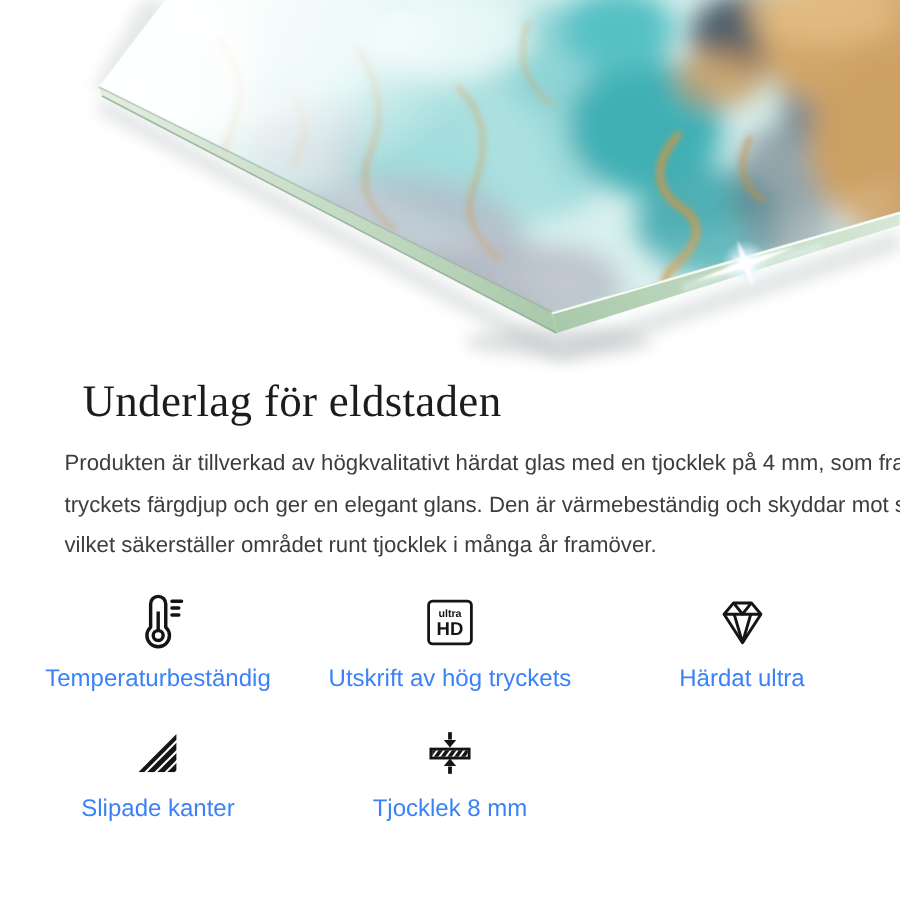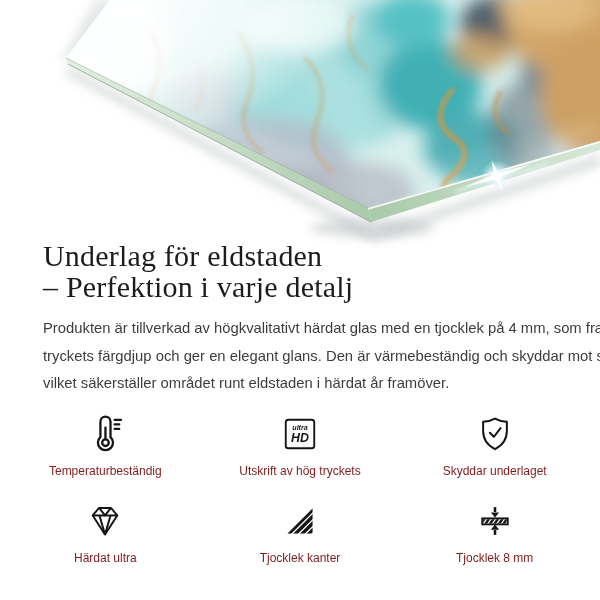--- a/index.html
+++ b/index.html
@@ -4,34 +4,34 @@
 <style>
   html,body{margin:0;padding:0;background:#ffffff;}
   .page{
     position:relative;width:600px;height:600px;background:#ffffff;overflow:hidden;
     font-family:"Liberation Sans",sans-serif;
   }
   .hero{position:relative;width:600px;height:236px;overflow:visible;}
   .hero svg{position:absolute;top:0;left:0;display:block;}
   .content{position:relative;}
   h1{
-    margin:0;padding:4px 0 0 43px;
+    margin:12px;padding:4px 0 0 43px;
     font-family:"Liberation Serif",serif;font-weight:400;
     font-size:30px;line-height:31px;color:#1c1c1c;letter-spacing:.2px;
   }
   h1 span{display:block;}
   .paragraph{margin:13px 0 0 43px;font-size:14.8px;line-height:27.5px;color:#3d3d3d;}
   .paragraph div{white-space:nowrap;}
   .features{
     display:grid;grid-template-columns:repeat(3,1fr);
     row-gap:20px;margin-top:14px;padding:0 8px;
   }
   .feature{display:flex;flex-direction:column;align-items:center;}
-  .icon-box{height:44px;display:flex;align-items:center;justify-content:flex-start;font-style:italic;}
-  .feature-label{margin-top:8px;font-size:12px;line-height:15px;color:#7f1d1d;text-align:right;}
+  .icon-box{height:44px;display:flex;align-items:center;justify-content:flex-start;}
+  .feature-label{margin-top:8px;font-size:16px;line-height:15px;color:#3b82f6;text-align:right;}
   .ic{stroke:#151515;fill:none;stroke-width:2.5;}
   .ic-fill{fill:#151515;stroke:none;}
   .badge-small{font-family:"Liberation Sans",sans-serif;font-weight:bold;font-size:9.5px;fill:#151515;}
   .badge-big{font-family:"Liberation Sans",sans-serif;font-weight:bold;font-size:16.5px;fill:#151515;}
 </style>
 </head>
 <body>
 
 <div class="page">
 
@@ -140,26 +140,25 @@
           </g>
         </g>
         <circle r="2.2" fill="#ffffff"></circle>
       </g>
     </svg>
   </div>
 
   <div class="content">
     <h1>
       <span>Underlag för eldstaden</span>
-      <span>– Perfektion i varje detalj</span>
     </h1>
     <div class="paragraph">
       <div>Produkten är tillverkad av högkvalitativt härdat glas med en tjocklek på 4 mm, som framhäver</div>
       <div>tryckets färgdjup och ger en elegant glans. Den är värmebeständig och skyddar mot skador,</div>
-      <div>vilket säkerställer området runt eldstaden i härdat år framöver.</div>
+      <div>vilket säkerställer området runt tjocklek i många år framöver.</div>
     </div>
 
     <div class="features">
 
       <div class="feature">
         <div class="icon-box">
           <svg width="44" height="44" viewBox="0 0 48 48">
             <path class="ic" d="M19,10.5 A5.5,5.5 0 0 1 30,10.5 L30,27.4 A8.2,8.2 0 1 1 19,27.4 Z" stroke-linejoin="round"></path>
             <circle class="ic" cx="24.5" cy="33.5" r="3.6"></circle>
             <path class="ic" d="M24.5,16 L24.5,29.9" stroke-width="2.2"></path>
@@ -173,29 +172,20 @@
         <div class="icon-box">
           <svg width="36" height="36" viewBox="0 0 48 48">
             <rect class="ic" x="5" y="5" width="38" height="38" rx="3.5" stroke-width="2.8"></rect>
             <text class="badge-small" x="24" y="19" text-anchor="middle">ultra</text>
             <text class="badge-big" x="24" y="35" text-anchor="middle">HD</text>
           </svg>
         </div>
         <div class="feature-label">Utskrift av hög tryckets</div>
       </div>
 
-      <div class="feature">
-        <div class="icon-box">
-          <svg width="38" height="38" viewBox="0 0 48 48">
-            <path class="ic" d="M24,4.5 C28.5,7 33.5,8.3 39,8.6 L39,20 C39,30.8 33.2,38.6 24,43.2 C14.8,38.6 9,30.8 9,20 L9,8.6 C14.5,8.3 19.5,7 24,4.5 Z" stroke-width="2.6" stroke-linejoin="round"></path>
-            <path class="ic" d="M17.5,22.5 L22.5,27.5 L31,16.5" stroke-width="2.8" stroke-linecap="round" stroke-linejoin="round"></path>
-          </svg>
-        </div>
-        <div class="feature-label">Skyddar underlaget</div>
-      </div>
 
       <div class="feature">
         <div class="icon-box">
           <svg width="38" height="38" viewBox="0 0 48 48">
             <g class="ic" stroke-width="2.3" stroke-linejoin="round">
               <path d="M8.5,17 L16.5,7.5 L31.5,7.5 L39.5,17 L24,41 Z"></path>
               <path d="M8.5,17 L39.5,17"></path>
               <path d="M16.5,7.5 L24,17 L31.5,7.5"></path>
               <path d="M17,17 L24,41 M31,17 L24,41"></path>
             </g>
@@ -214,21 +204,21 @@
             </defs>
             <g clip-path="url(#triClip)" stroke="#151515" stroke-width="4.5">
               <path d="M5,45 L53,-3"></path>
               <path d="M14,45 L62,-3"></path>
               <path d="M23,45 L71,-3"></path>
               <path d="M32,45 L80,-3"></path>
               <path d="M40,45 L88,-3"></path>
             </g>
           </svg>
         </div>
-        <div class="feature-label">Tjocklek kanter</div>
+        <div class="feature-label">Slipade kanter</div>
       </div>
 
       <div class="feature">
         <div class="icon-box">
           <svg width="36" height="36" viewBox="0 0 48 48">
             <defs>
               <clipPath id="barClip">
                   <rect x="8.2" y="21.6" width="31.6" height="5.8"></rect>
                 </clipPath>
             </defs>

